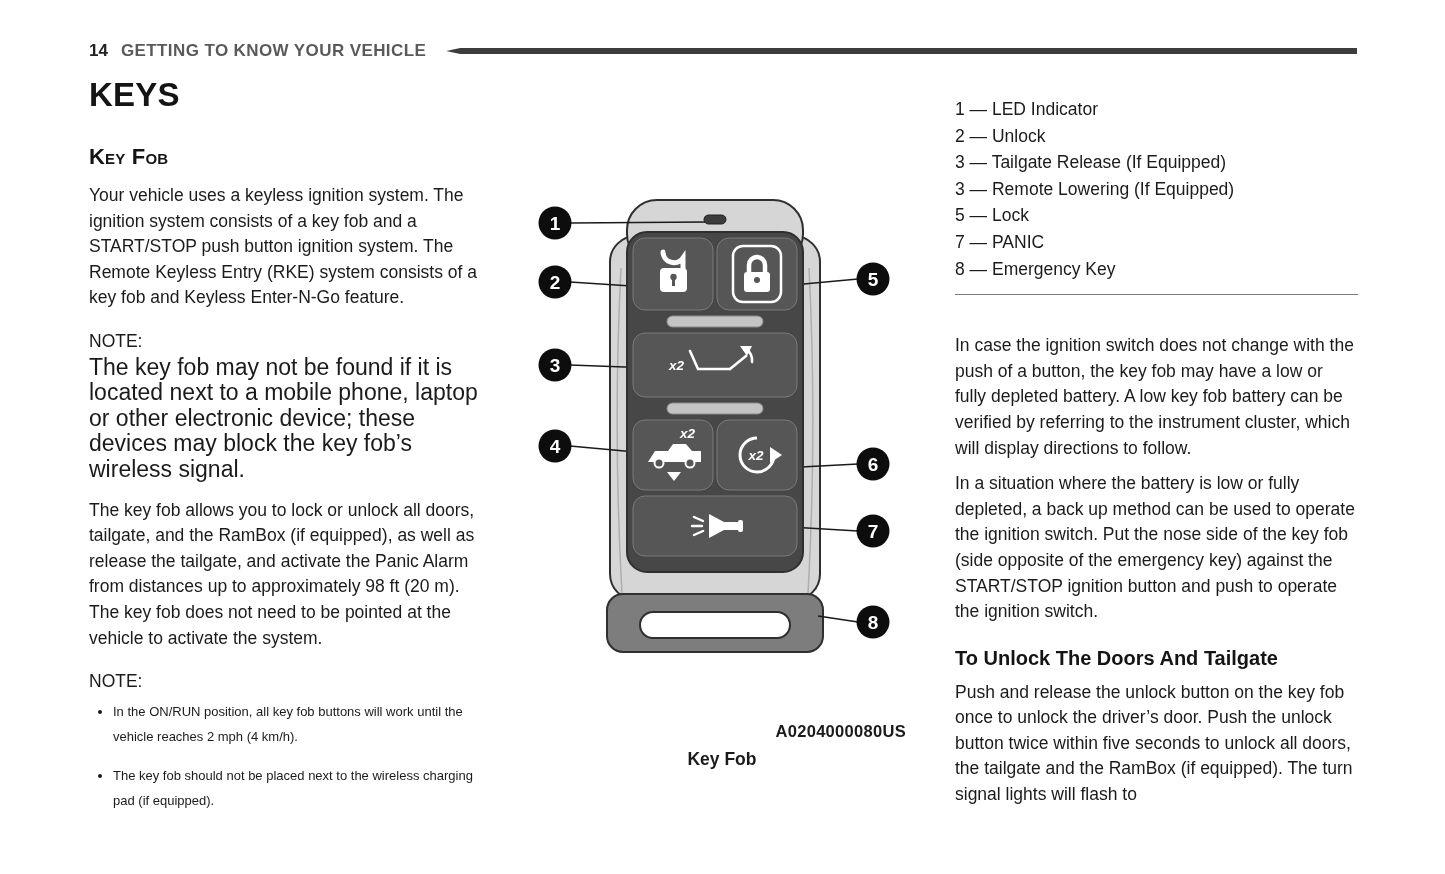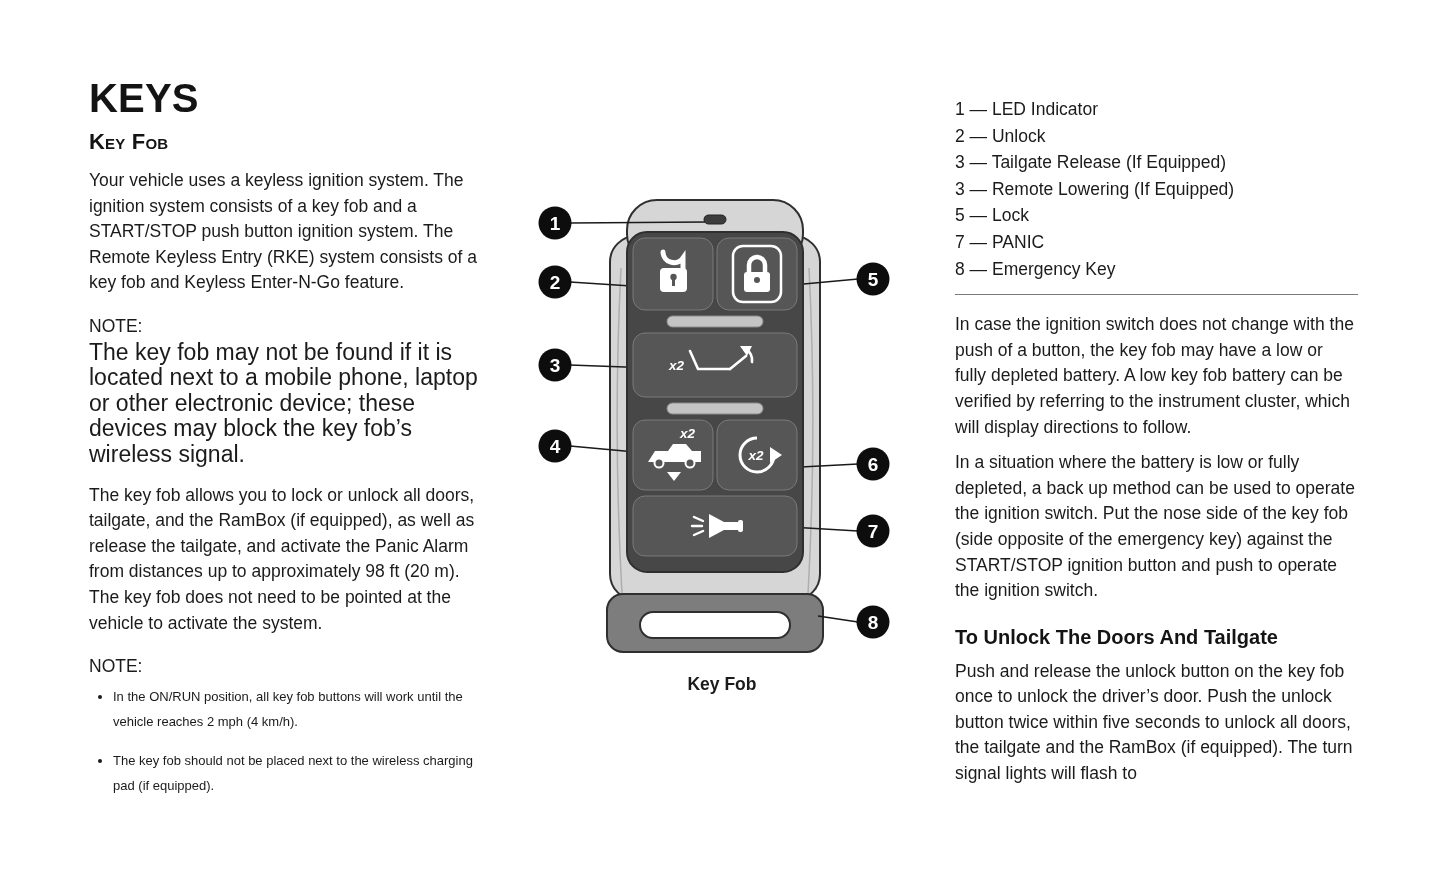--- a/index.html
+++ b/index.html
@@ -14,51 +14,56 @@
   .page-header { position: absolute; left: 89px; right: 88px; top: 41px; display: flex; align-items: center; }
   .page-number { font-size: 17px; font-weight: bold; color: #222; }
   .header-title { font-size: 17px; font-weight: bold; color: #5a5a5a; margin-left: 13px; letter-spacing: 0.4px; }
   .header-rule { flex: 1; height: 6px; margin-left: 20px; background: #3d3d3d;
     clip-path: polygon(0 50%, 14px 0, 100% 0, 100% 100%, 14px 100%); }
 
   
   .col-left  { position: absolute; left: 89px;  top: 76px; width: 404px; }
   .col-right { position: absolute; left: 955px; top: 96px; width: 403px; }
 
-  h1.keys-title { margin: 0 0 8px; font-size: 40px; letter-spacing: 0.2px; color: #141414; font-weight: bold; }
+  h1.keys-title { margin: 0 0 30px; font-size: 33px; letter-spacing: 0.2px; color: #141414; font-weight: bold; }
   h2.keyfob-title { margin: 0 0 13px; font-size: 22px; font-variant: small-caps; letter-spacing: 0.2px; color: #141414; }
   .body-text { font-size: 17.5px; line-height: 25.6px; margin: 0 0 15px; }
   .note-block { margin: 18px 0 15px; }
   .note-label { display: block; font-size: 17.5px; line-height: 25.6px; }
   .note-text  { font-size: 23px; line-height: 25.6px; }
   ul.notes { margin: 4px 0 0; padding-left: 24px; }
   ul.notes li { font-size: 13px; line-height: 25.6px; margin-bottom: 13px; }
 
   
   .legend-row { font-size: 17.5px; line-height: 26.6px; }
   .legend-rule { border: none; border-top: 1.5px solid #7a7a7a; margin: 12px 0 0; }
-  .col-right .first-after-rule { margin-top: 17px; }
+  .col-right .first-after-rule { margin-top: 38px; }
   .col-right .body-text { margin-bottom: 10px; }
   h3.sub-heading { font-size: 20px; margin: 22px 0 10px; color: #141414; font-weight: bold; }
 
   
   .figure-area { position: absolute; left: 532px; top: 196px; width: 380px; }
   .fob-svg { display: block; }
   .figure-code { text-align: right; font-size: 16.5px; font-weight: bold; margin-top: 56px; padding-right: 6px; letter-spacing: 0.3px; }
   .figure-caption { text-align: center; font-size: 17.5px; font-weight: bold; margin-top: 8px; }
 
   
   .co-num { font-family: "Liberation Sans", sans-serif; font-size: 19px; font-weight: bold; fill: #ffffff; text-anchor: middle; }
   .x2-label { font-family: "Liberation Sans", sans-serif; font-size: 13.5px; font-weight: bold; font-style: italic; fill: #ffffff; }
 </style>
 </head>
 <body>
 
 <div class="page">
 
+  <div class="page-header">
+    <span class="page-number">14</span>
+    <span class="header-title">GETTING TO KNOW YOUR VEHICLE</span>
+    <div class="header-rule"></div>
+  </div>
 
   <div class="col-left">
     <h1 class="keys-title">KEYS</h1>
     <h2 class="keyfob-title">Key Fob</h2>
     <p class="body-text">Your vehicle uses a keyless ignition system. The ignition system consists of a key fob and a START/STOP push button ignition system. The Remote Keyless Entry (RKE) system consists of a key fob and Keyless Enter-N-Go feature.</p>
     <div class="note-block">
       <span class="note-label">NOTE:</span>
       <span class="note-text">The key fob may not be found if it is located next to a mobile phone, laptop or other electronic device; these devices may block the key fob’s wireless signal.</span>
     </div>
     <p class="body-text">The key fob allows you to lock or unlock all doors, tailgate, and the RamBox (if equipped), as well as release the tailgate, and activate the Panic Alarm from distances up to approximately 98 ft (20 m). The key fob does not need to be pointed at the vehicle to activate the system.</p>
@@ -185,20 +190,21 @@
             <circle cx="341" cy="335" r="16.5" fill="#0d0d0d"></circle>
             <text class="co-num" x="341" y="341.5">7</text>
           </g>
         <g>
             <circle cx="341" cy="426" r="16.5" fill="#0d0d0d"></circle>
             <text class="co-num" x="341" y="432.5">8</text>
           </g>
       </g>
     </svg>
 
+    <div class="figure-code">A0204000080US</div>
     <div class="figure-caption">Key Fob</div>
   </div>
 
   <div class="col-right">
     <div class="legend">
       <div class="legend-row">1 — LED Indicator</div>
       <div class="legend-row">2 — Unlock</div>
       <div class="legend-row">3 — Tailgate Release (If Equipped)</div>
       <div class="legend-row">3 — Remote Lowering (If Equipped)</div>
       <div class="legend-row">5 — Lock</div>

